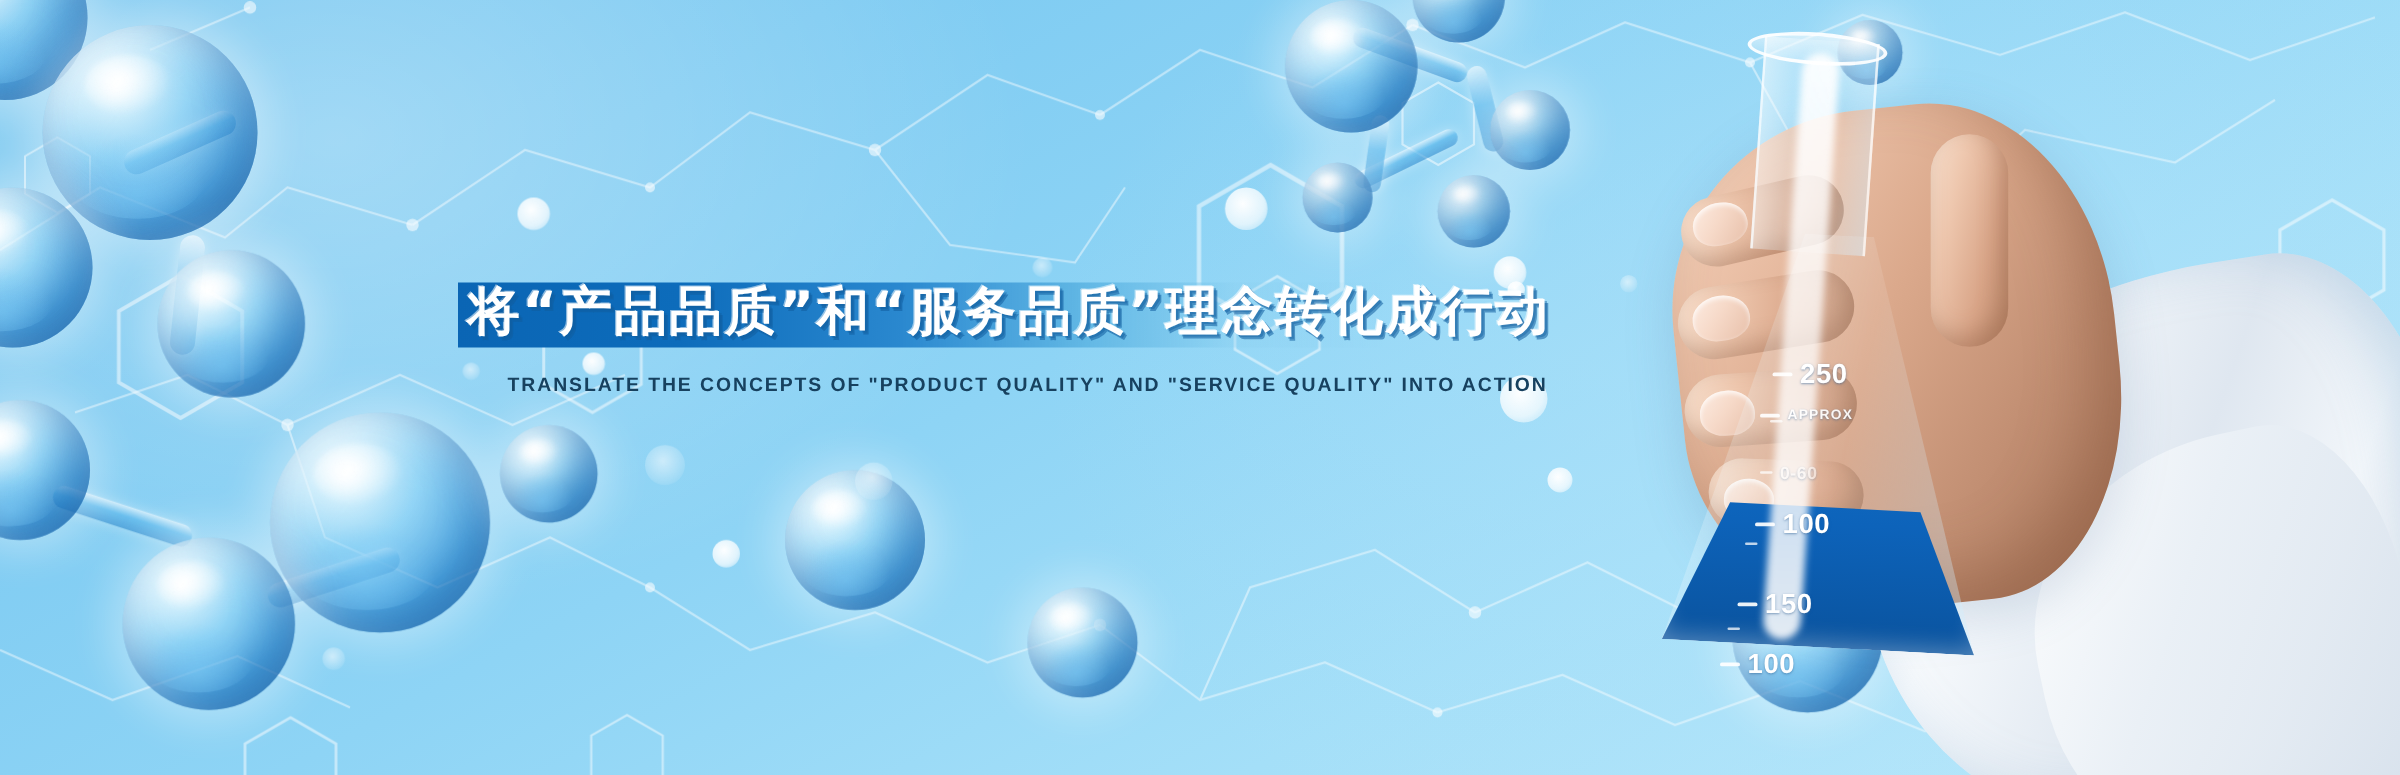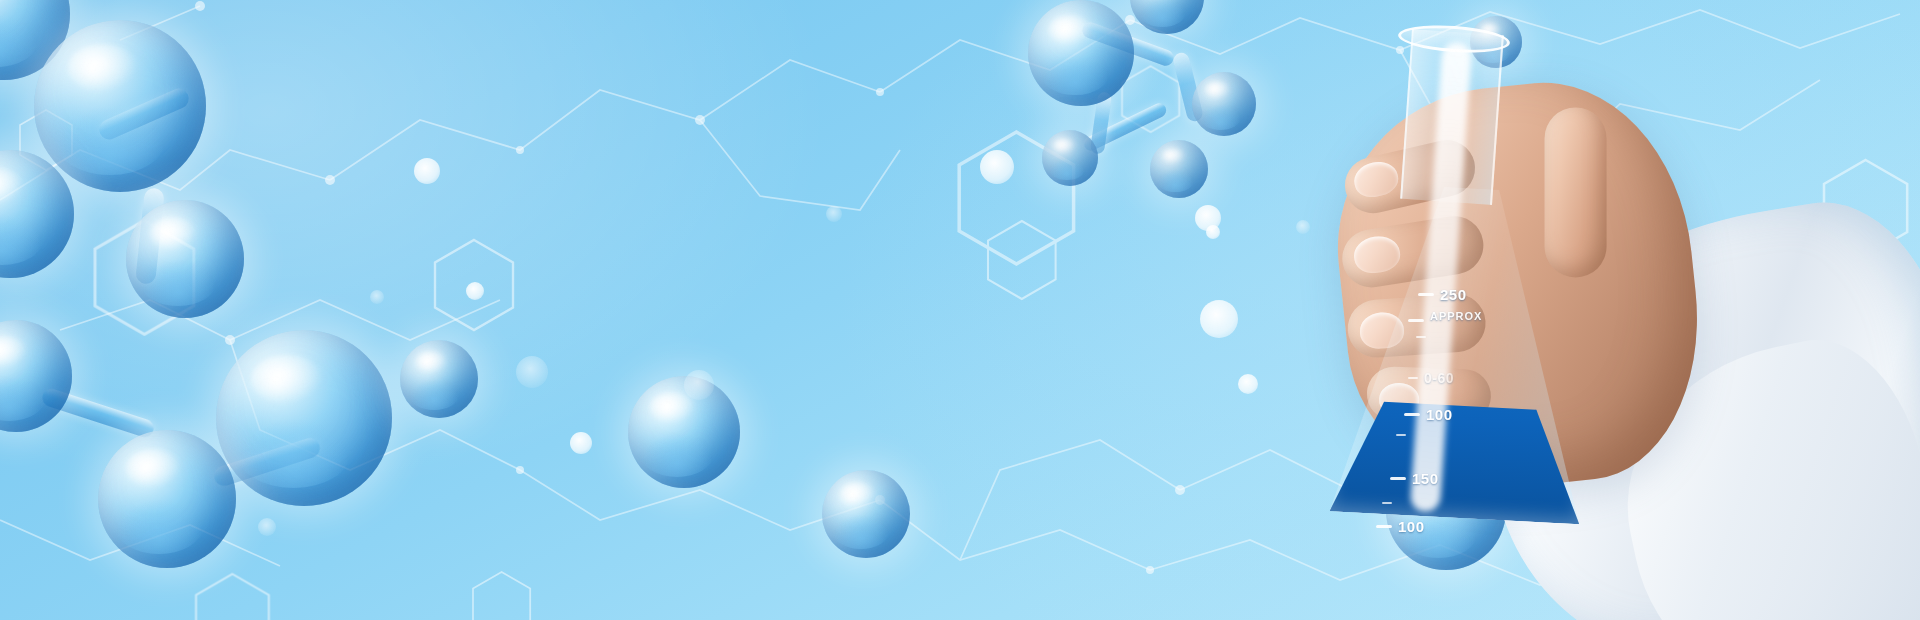--- a/index.html
+++ b/index.html
@@ -185,21 +185,21 @@
     font-weight:700;
     letter-spacing:.5px;
   }
   .grad .tick {
     display:block;
     width:16px; height:3px;
     background:rgba(255,255,255,.92);
     border-radius:2px;
   }
   .grad .tick.small { width:10px; height:2px; opacity:.8; }
-  .grad .num { font-size:15px; }
+  .grad .num { font-size:22px; }
   .grad.approx .num { font-size:11px; letter-spacing:1px; font-weight:600; opacity:.92; }
   .grad.mid .num { font-size:14px; opacity:.55; }
 
   
   .text-block {
     position:absolute;
     left:366px; top:226px;
     width:760px;
   }
 
@@ -365,21 +365,21 @@
       <div class="flask-liquid"></div>
       <div class="flask-neck"></div>
       <div class="flask-lip"></div>
       <div class="flask-shine"></div>
 
       <div class="grad-group" id="grad-group">
           <div class="grad" style="top: 268px; left: 88px;">
             <span class="tick"></span>
             <span class="num">250</span>
           </div>
-          <div class="grad approx" style="top: 292px; left: 78px; align-items: flex-end;">
+          <div class="grad approx" style="top: 308px; left: 78px;">
             <span class="tick"></span>
             <span class="num">APPROX</span>
           </div>
           <div class="grad" style="top: 318px; left: 86px;">
             <span class="tick small"></span>
           </div>
           <div class="grad mid" style="top: 352px; left: 78px;">
             <span class="tick small"></span>
             <span class="num">0-60</span>
           </div>
@@ -398,14 +398,20 @@
             <span class="tick small"></span>
           </div>
           <div class="grad" style="top: 500px; left: 46px;">
             <span class="tick"></span>
             <span class="num">100</span>
           </div>
         </div>
     </div>
   </div>
 
+  <div class="text-block">
+    <div class="headline-bar">
+      <div class="headline">将“产品品质”和“服务品质”理念转化成行动</div>
+    </div>
+    <div class="subline">TRANSLATE THE CONCEPTS OF "PRODUCT QUALITY" AND "SERVICE QUALITY" INTO ACTION</div>
+  </div>
 
 </div>
 
 </body></html>

